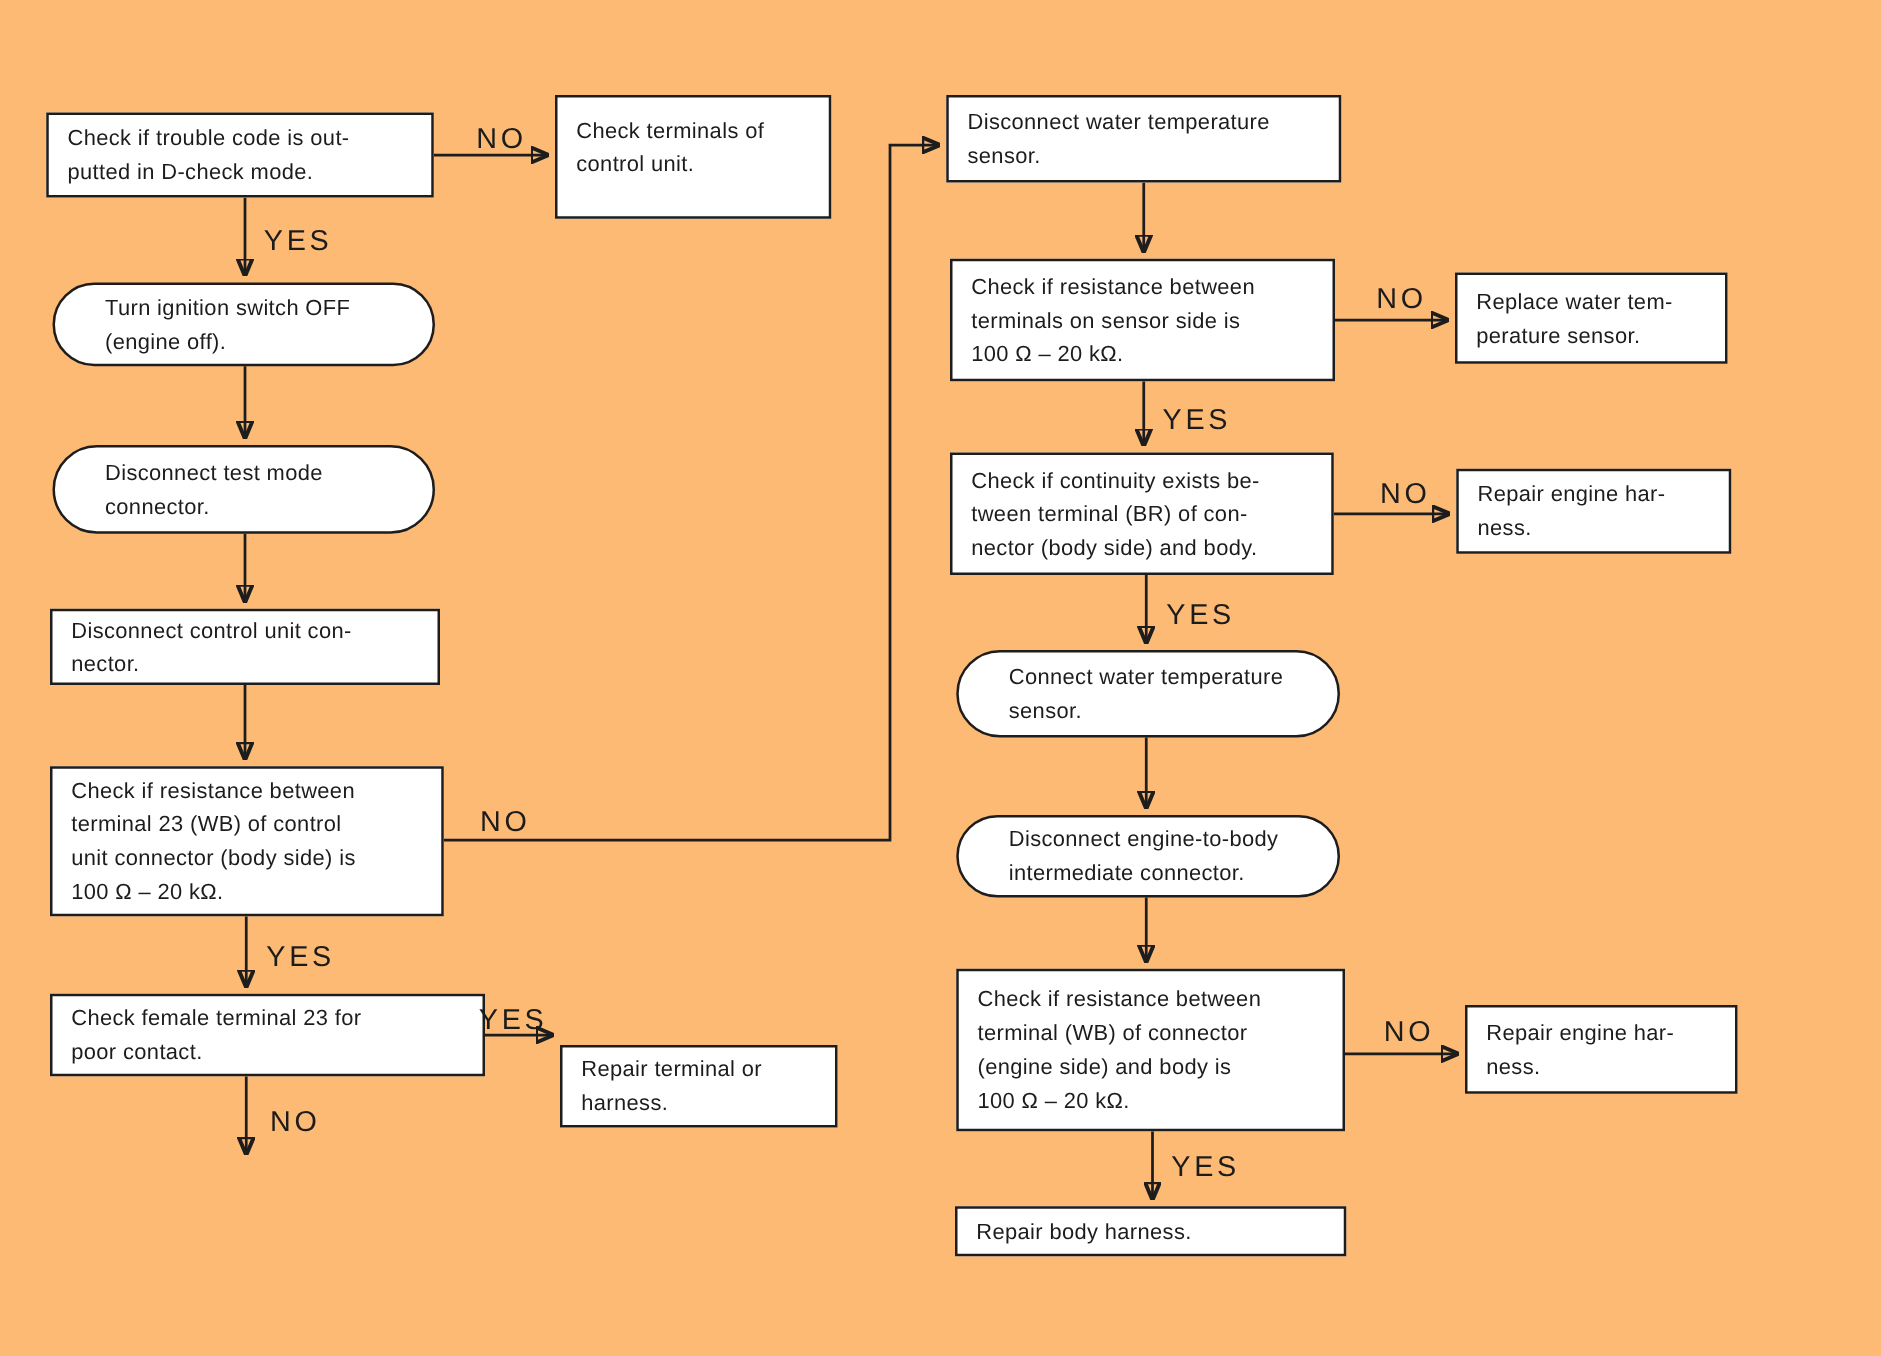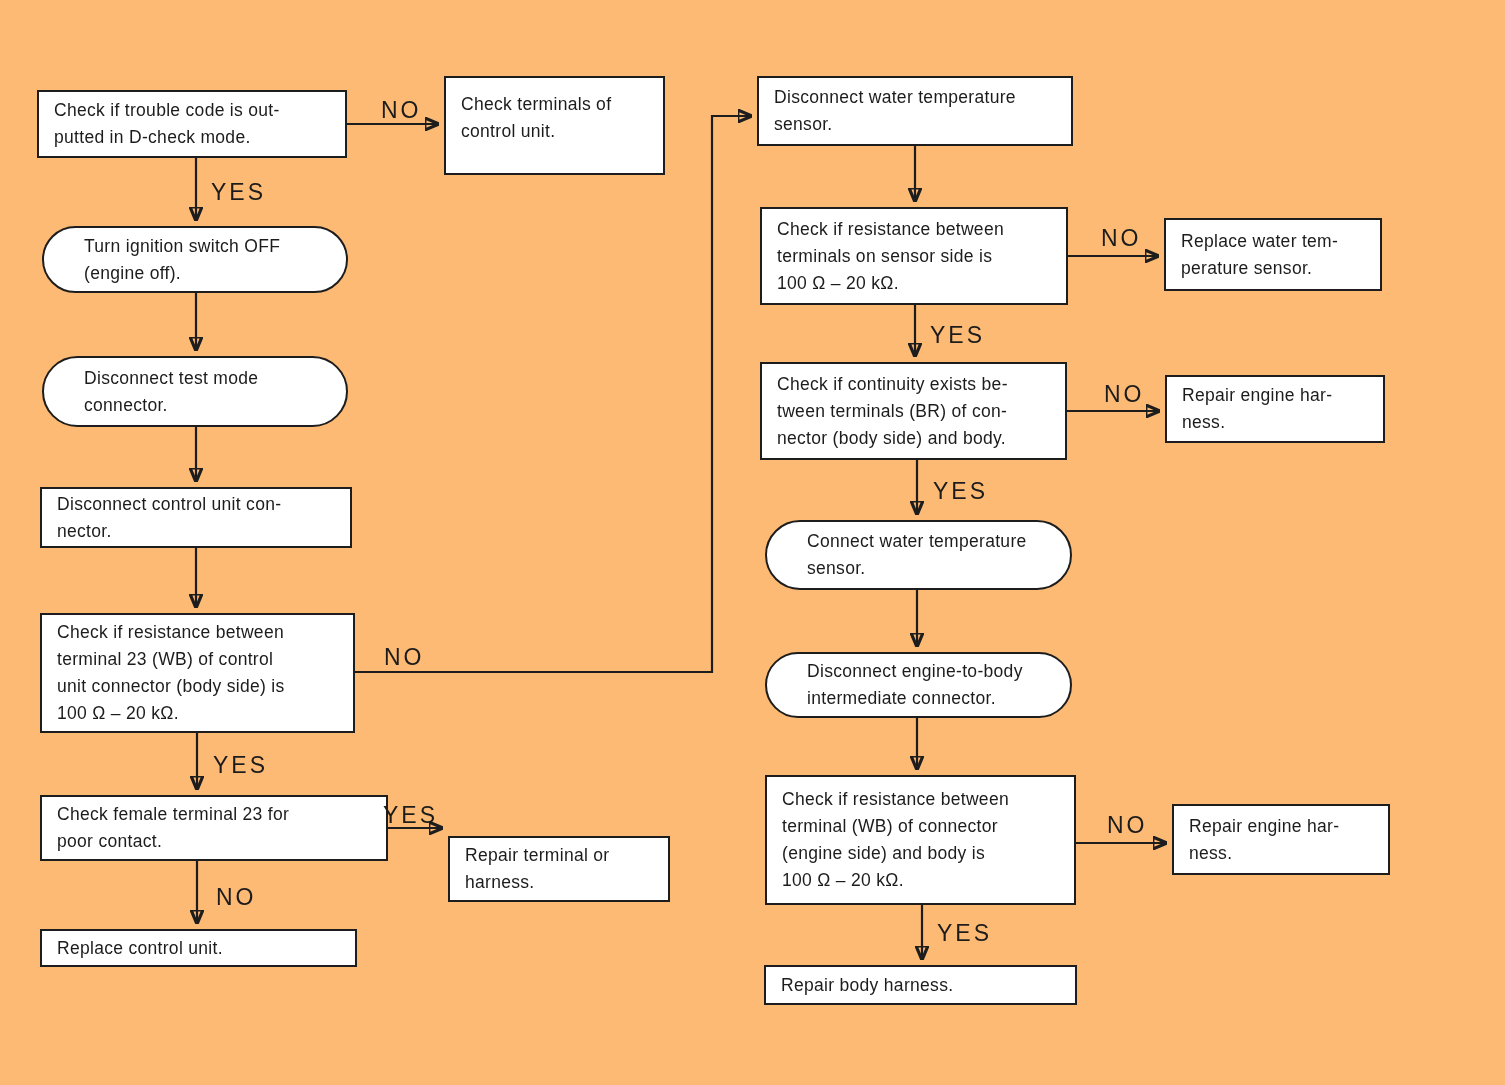--- a/index.html
+++ b/index.html
@@ -98,31 +98,30 @@
   <div class="node rect" style="left:40px;  top:487px; width:312px; height:61px;">Disconnect control unit con-
 nector.</div>
   <div class="node rect" style="left:40px;  top:613px; width:315px; height:120px;">Check if resistance between
 terminal 23 (WB) of control
 unit connector (body side) is
 100 Ω – 20 kΩ.</div>
   <div class="node rect" style="left:40px;  top:795px; width:348px; height:66px;">Check female terminal 23 for
 poor contact.</div>
   <div class="node rect" style="left:448px; top:792px; width:222px; height:66px;margin-top:44px;">Repair terminal or
 harness.</div>
-  <div class="node rect" style="left:40px;  top:929px; width:317px; height:38px;">Replace control unit.</div>
 
   <div class="node rect" style="left:757px;  top:76px;  width:316px; height:70px;">Disconnect water temperature
 sensor.</div>
   <div class="node rect" style="left:760px;  top:207px; width:308px; height:98px;">Check if resistance between
 terminals on sensor side is
 100 Ω – 20 kΩ.</div>
   <div class="node rect" style="left:1164px; top:218px; width:218px; height:73px;">Replace water tem-
 perature sensor.</div>
   <div class="node rect" style="left:760px;  top:362px; width:307px; height:98px;">Check if continuity exists be-
-tween terminals (BR) of con-
+tween terminal (BR) of con-
 nector (body side) and body.</div>
   <div class="node rect" style="left:1165px; top:375px; width:220px; height:68px;">Repair engine har-
 ness.</div>
   <div class="node stadium" style="left:765px;  top:520px; width:307px; height:70px;">Connect water temperature
 sensor.</div>
   <div class="node stadium" style="left:765px;  top:652px; width:307px; height:66px;">Disconnect engine-to-body
 intermediate connector.</div>
   <div class="node rect" style="left:765px;  top:775px; width:311px; height:130px;">Check if resistance between
 terminal (WB) of connector
 (engine side) and body is

